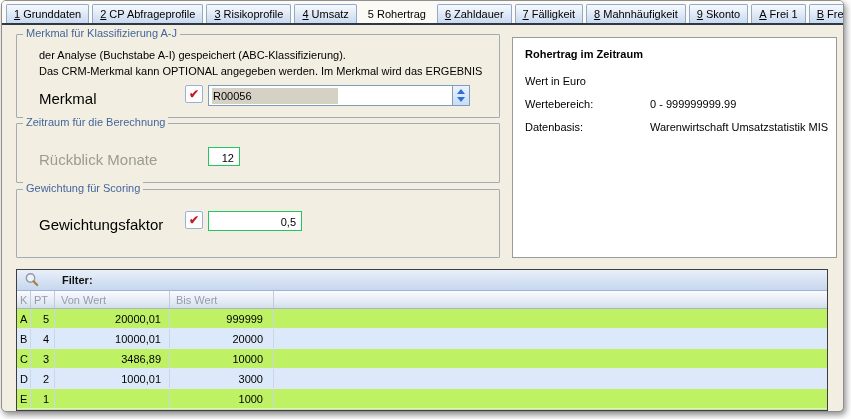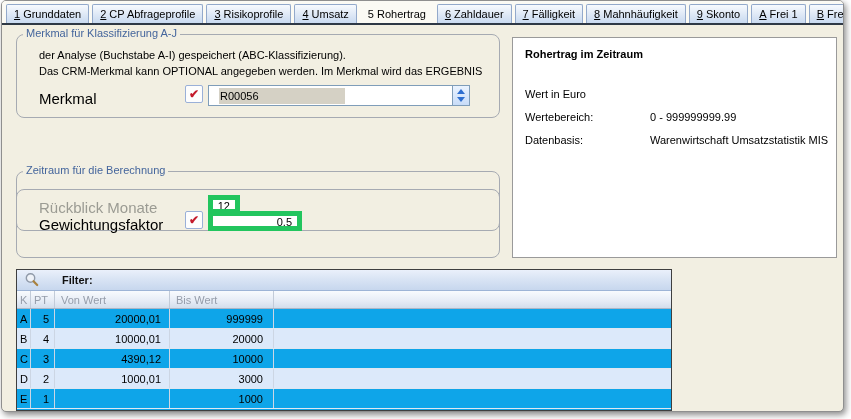--- a/index.html
+++ b/index.html
@@ -26,74 +26,74 @@
   .tab .key { text-decoration:underline; margin-right:3px; }
   .tab.active {
     background:#fbfaf4; border-color:transparent; border-bottom:none;
   }
   .tab.active .key { text-decoration:none; }
 
   .content { position:absolute; left:0; top:24px; right:0; bottom:0; }
 
   
   .groupbox {
-    position:absolute; border:1px solid #a6aab2; border-radius:8px;
+    position:absolute; border:1px solid #a6aab2; border-radius:1px;
   }
   .groupbox .legend {
     position:absolute; top:-8px; left:6px; background:#f2efe2; padding:0 3px;
     font-size:11px; color:#44659c;
   }
   .g1 { left:14px; top:9px;  width:484px; height:84px; }
-  .g2 { left:14px; top:98px; width:484px; height:60px;margin-top:48px; }
+  .g2 { left:14px; top:98px; width:484px; height:60px; }
   .g3 { left:14px; top:164px; width:484px; height:69px; }
 
   .desc { position:absolute; left:22px; top:12px; font-size:11px; color:#000; line-height:16px; }
 
   .fld-label { position:absolute; font-size:15px; color:#000; }
   .fld-label.disabled { color:#9b9b93; }
 
   .check-icon {
     position:absolute; width:18px; height:18px; background:#fdfdfd;
     border:1px solid #9ab0d8; border-radius:2px;
     display:flex; align-items:center; justify-content:center;
     font-size:12px; color:#c41a2b; font-weight:bold; cursor:pointer;
   }
 
   .merkmal-input {
     position:absolute; left:191px; top:50px; width:262px; height:21px;
     background:#ffffff; border:1px solid #7f9db9; display:flex; align-items:stretch;
   }
-  .merkmal-text { flex:1; font-size:11px; display:flex; align-items:center; padding-left:10px; overflow:hidden; }
+  .merkmal-text { flex:1; font-size:11px; display:flex; align-items:center; padding-left:3px; overflow:hidden; }
   .merkmal-sel { background:#d5d1c5; display:inline-block; width:126px; padding:2px 0 2px 1px; }
   .spinner {
     width:17px; border-left:1px solid #7f9db9; background:linear-gradient(#eaf3ff,#c8dcf8);
     display:flex; flex-direction:column; align-items:center; justify-content:center; gap:3px; cursor:pointer;
   }
   .arrow-up { width:0; height:0; border-left:4px solid transparent; border-right:4px solid transparent; border-bottom:5px solid #2f6fd0; }
   .arrow-down { width:0; height:0; border-left:4px solid transparent; border-right:4px solid transparent; border-top:5px solid #2f6fd0; }
 
   .small-input {
-    position:absolute; background:#ffffff; border:5px solid #22c55e;
+    position:absolute; background:#ffffff; border:1px solid #22c55e;
     font-size:11px; text-align:right; padding:2px 5px 0 2px;
   }
 
   
   .info-panel {
     position:absolute; left:510px; top:12px; width:325px; height:221px;
     background:#ffffff; border:1px solid #9a9a9a; font-size:11px; color:#000;
     padding:10px 0 0 12px;
   }
-  .info-title { font-weight:bold; font-size:11px; margin-bottom:23px; }
+  .info-title { font-weight:bold; font-size:11px; margin-bottom:10px; }
   .info-row { display:flex; line-height:23px; }
   .info-row .lab { width:125px; }
 
   
   .table-panel {
-    position:absolute; left:14px; top:244px; width:656px; height:142px;
-    background:#0ea5e9; border:1px solid #3f3f3f;
+    position:absolute; left:14px; top:244px; width:812px; height:142px;
+    background:#bef264; border:1px solid #3f3f3f;
   }
   .filter-bar {
     height:21px; background:linear-gradient(#eaf0fb,#d9e4f4 45%,#c7d7ee);
     border-bottom:1px solid #9db4d6; display:flex; align-items:center; padding-left:7px;
   }
   .filter-label { font-size:11px; font-weight:bold; color:#111; margin-left:22px; }
   .thead { display:flex; height:18px; background:linear-gradient(#f8fbfe,#e7edf6 55%,#d3deec);
     border-bottom:1px solid #aab6c6; color:#959daa; font-size:11px; }
   .thead .cell { border-right:1px solid #c2cbd8; display:flex; align-items:center; }
   .trow { display:flex; height:20px; font-size:11px; color:#000; border-bottom:1px solid #dfe7f1; }
@@ -181,20 +181,21 @@
       </div>
     </div>
 
     <div class="groupbox g2">
       <span class="legend">Zeitraum für die Berechnung</span>
       <span class="fld-label disabled" style="left:22px; top:27px;">Rückblick Monate</span>
       <input class="small-input" style="left: 191px; top: 23px; width: 32px; height: 19px;" readonly="" value="12">
     </div>
 
     <div class="groupbox g3">
+      <span class="legend">Gewichtung für Scoring</span>
       <span class="fld-label" style="left:22px; top:26px;">Gewichtungsfaktor</span>
       <span class="check-icon" style="left:168px; top:21px;">✔</span>
       <input class="small-input" style="left: 191px; top: 21px; width: 94px; height: 20px;" readonly="" value="0,5">
     </div>
 
     <div class="info-panel">
       <div class="info-title">Rohertrag im Zeitraum</div>
       <div class="info-row">
           <span>Wert in Euro</span>
         </div>
@@ -233,21 +234,21 @@
       <div class="trow alt">
         <span class="cell col-k">B</span>
         <span class="cell col-pt">4</span>
         <span class="cell col-von">10000,01</span>
         <span class="cell col-bis">20000</span>
         <span class="cell col-fill"></span>
       </div>
       <div class="trow">
         <span class="cell col-k">C</span>
         <span class="cell col-pt">3</span>
-        <span class="cell col-von">4390,12</span>
+        <span class="cell col-von">3486,89</span>
         <span class="cell col-bis">10000</span>
         <span class="cell col-fill"></span>
       </div>
       <div class="trow alt">
         <span class="cell col-k">D</span>
         <span class="cell col-pt">2</span>
         <span class="cell col-von">1000,01</span>
         <span class="cell col-bis">3000</span>
         <span class="cell col-fill"></span>
       </div>

